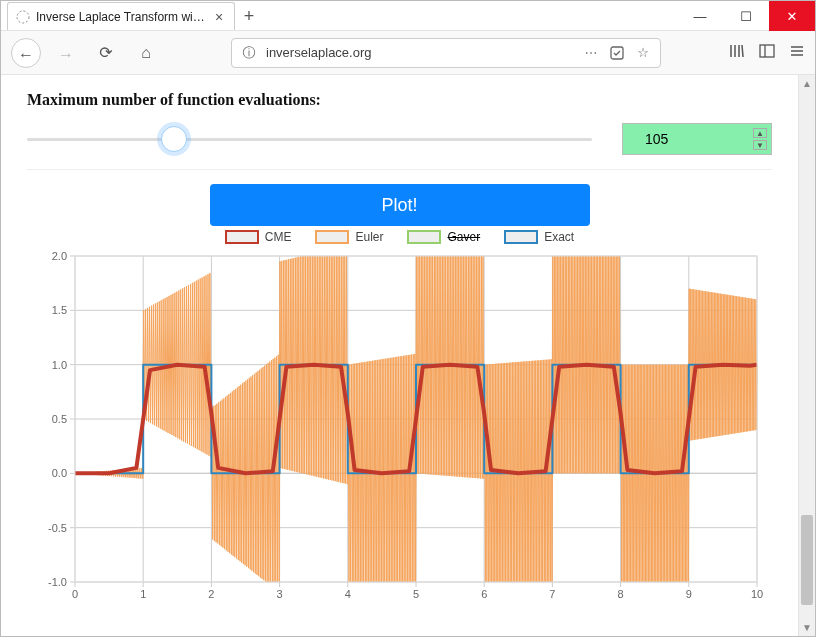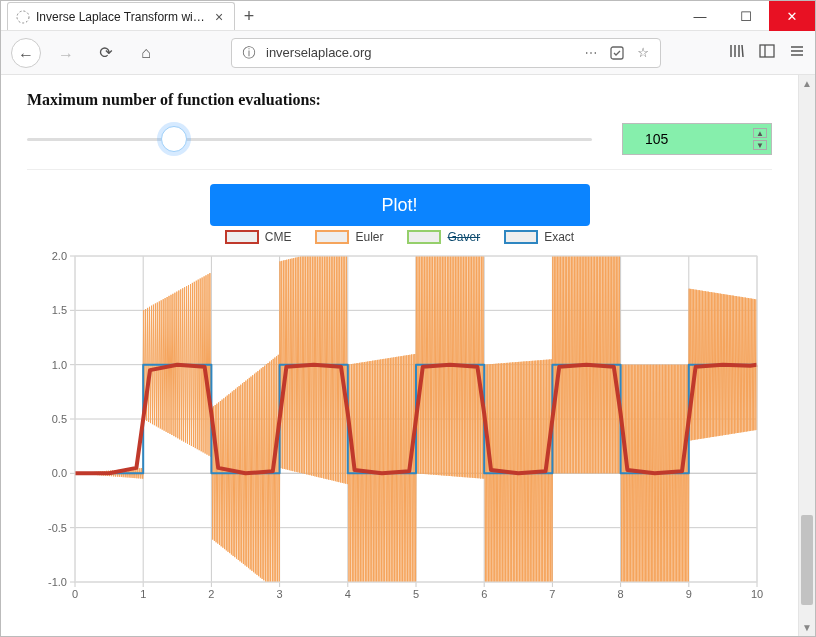--- a/index.html
+++ b/index.html
@@ -48,21 +48,21 @@
   .num-input .spin div { height: 10px; font-size: 8px; color: #555; display: flex; align-items: center; justify-content: center; border: 1px solid #aaa; cursor: pointer; }
 
   .plot-btn-row { display: flex; justify-content: center; margin-bottom: 4px; }
   .plot-btn { width: 380px; height: 42px; background: #0b84ff; color: #fff; border: none; border-radius: 4px; font-size: 18px; cursor: pointer; }
 
   
   .chart-area { width: 100%; }
   .legend { display: flex; justify-content: center; gap: 24px; font-size: 12px; color: #444; margin-bottom: 6px; }
   .legend-item { display: flex; align-items: center; gap: 6px; }
   .swatch { width: 34px; height: 14px; border: 2px solid; background: #eee; }
-  .legend-item.disabled { color: #0c4a6e; text-decoration: line-through; }
+  .legend-item.disabled { color: #000000; text-decoration: line-through; }
   svg.plot { width: 740px; height: 358px; display: block; }
   .axis text { font-size: 11px; fill: #666; }
   .axis line, .axis path { stroke: #ccc; }
 </style>
 </head>
 <body>
 
 <div class="window-frame">
 
   <div class="titlebar">

